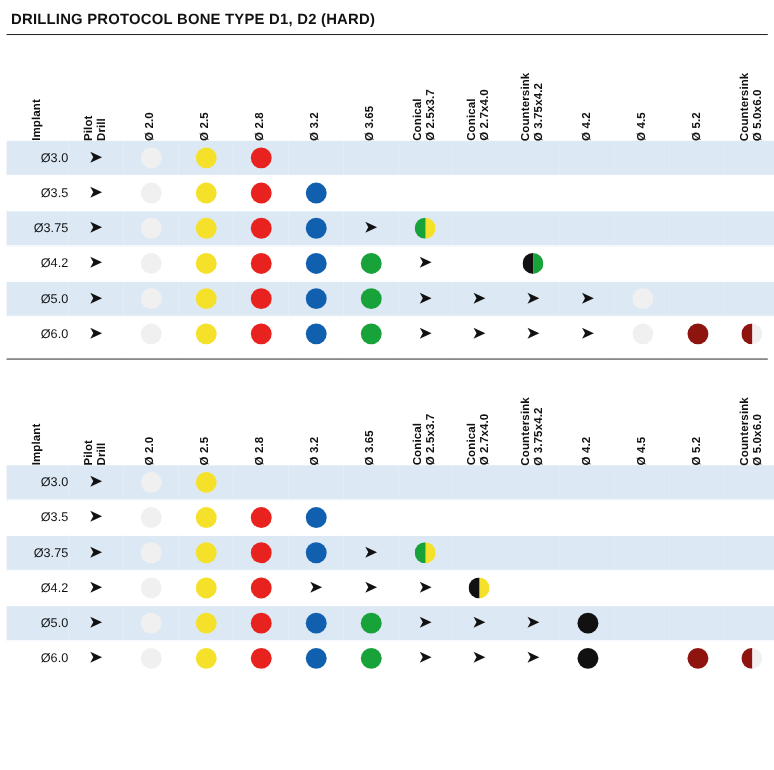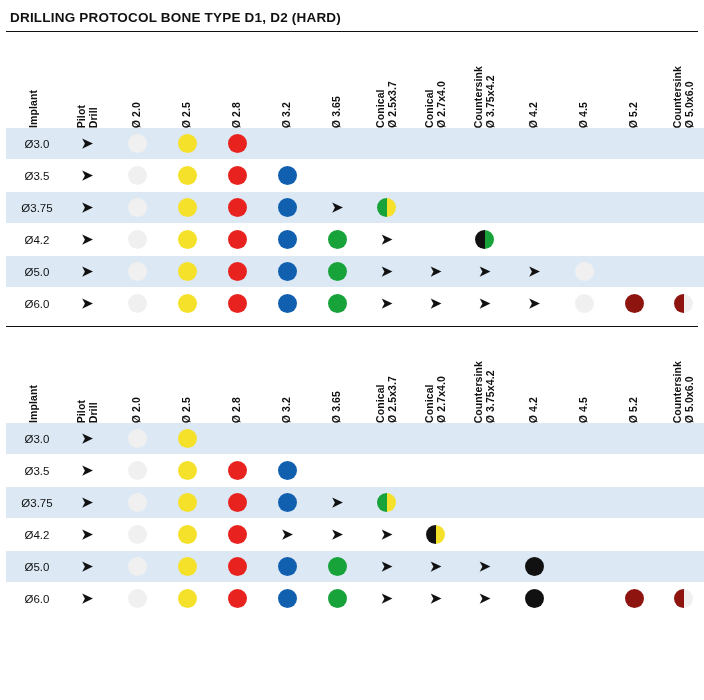--- a/index.html
+++ b/index.html
@@ -73,21 +73,21 @@
   }
   .protocol tbody td {
     border: none;
     border-bottom: 1px solid #ffffff;
     padding: 0;
     text-align: center;
     vertical-align: middle;
     height: 31px;
   }
   .protocol tbody td.implant {
-    text-align: center;
+    text-align: right;
     padding-left: 6px;
     font-size: 11.5px;
     color: #111111;
     white-space: nowrap;
   }
   .dot {
     width: 19px;
     height: 19px;
     border-radius: 50%;
     display: inline-block;

